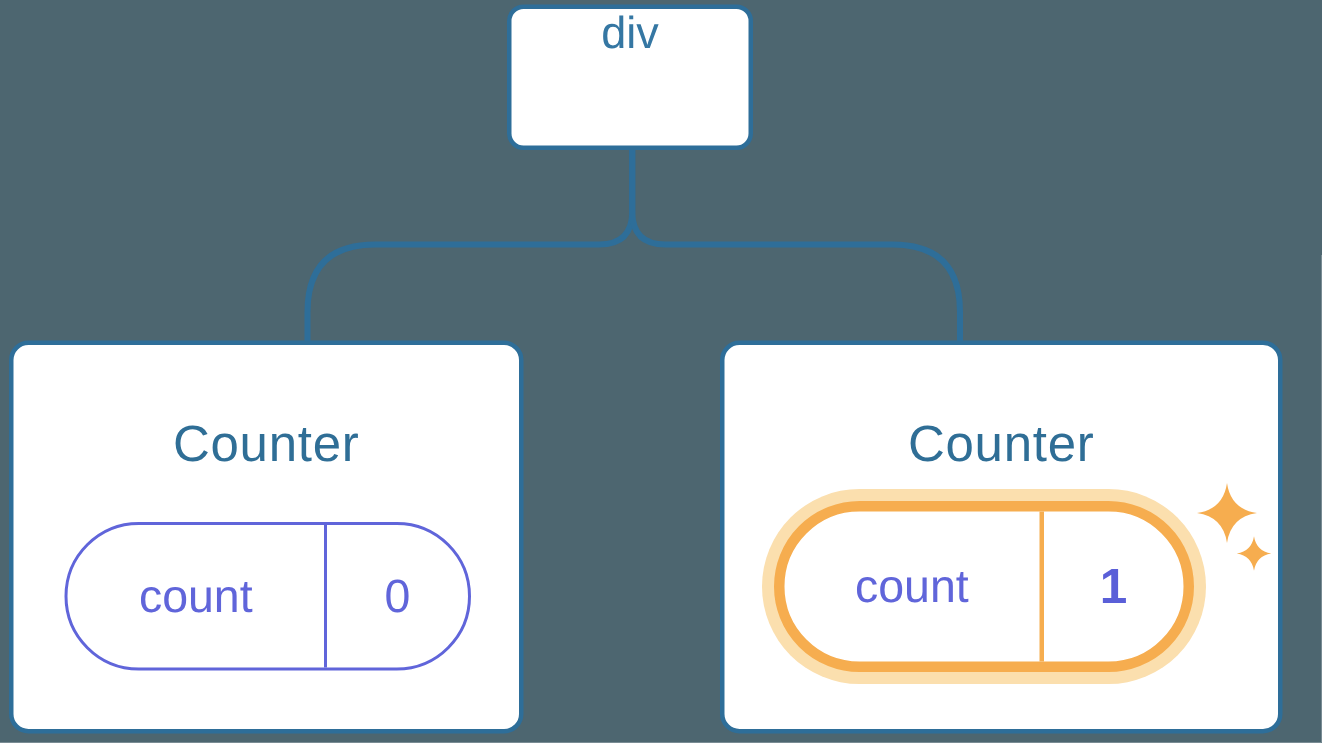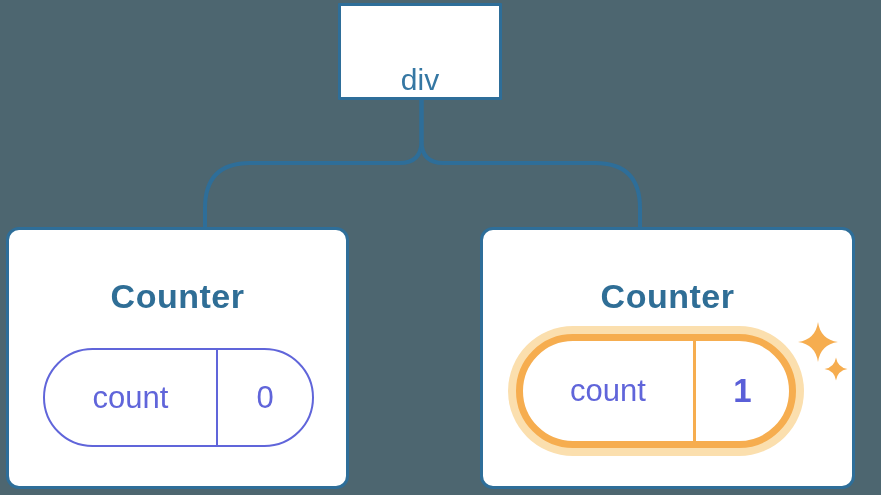--- a/index.html
+++ b/index.html
@@ -26,23 +26,23 @@
   }
   .node-root {
     position: absolute;
     left: 338px;
     top: 3px;
     width: 164px;
     height: 97px;
     box-sizing: border-box;
     background: var(--card-bg, #ffffff);
     border: 3px solid var(--blue-border, #2e6e99);
-    border-radius: 1px;
+    border-radius: 11px;
     display: flex;
-    align-items: flex-end;
+    align-items: flex-start;
     justify-content: center;
     font-size: 30px;
     font-weight: 500;
     color: var(--node-text, #3577a3);
   }
   .card {
     position: absolute;
     top: 227px;
     height: 262px;
     box-sizing: border-box;
@@ -52,21 +52,21 @@
   }
   .card-left  { left: 6px;   width: 343px; }
   .card-right { left: 480px; width: 375px; }
   .card-title {
     position: absolute;
     left: 0;
     top: 47px;
     width: 100%;
     text-align: center;
     font-size: 34px;
-    font-weight: 700;
+    font-weight: 400;
     letter-spacing: 0.5px;
     color: var(--title-text, #2f6e96);
   }
   .pill {
     position: absolute;
     display: flex;
     align-items: stretch;
     box-sizing: content-box;
     background: var(--card-bg, #ffffff);
     border-radius: 70px;

